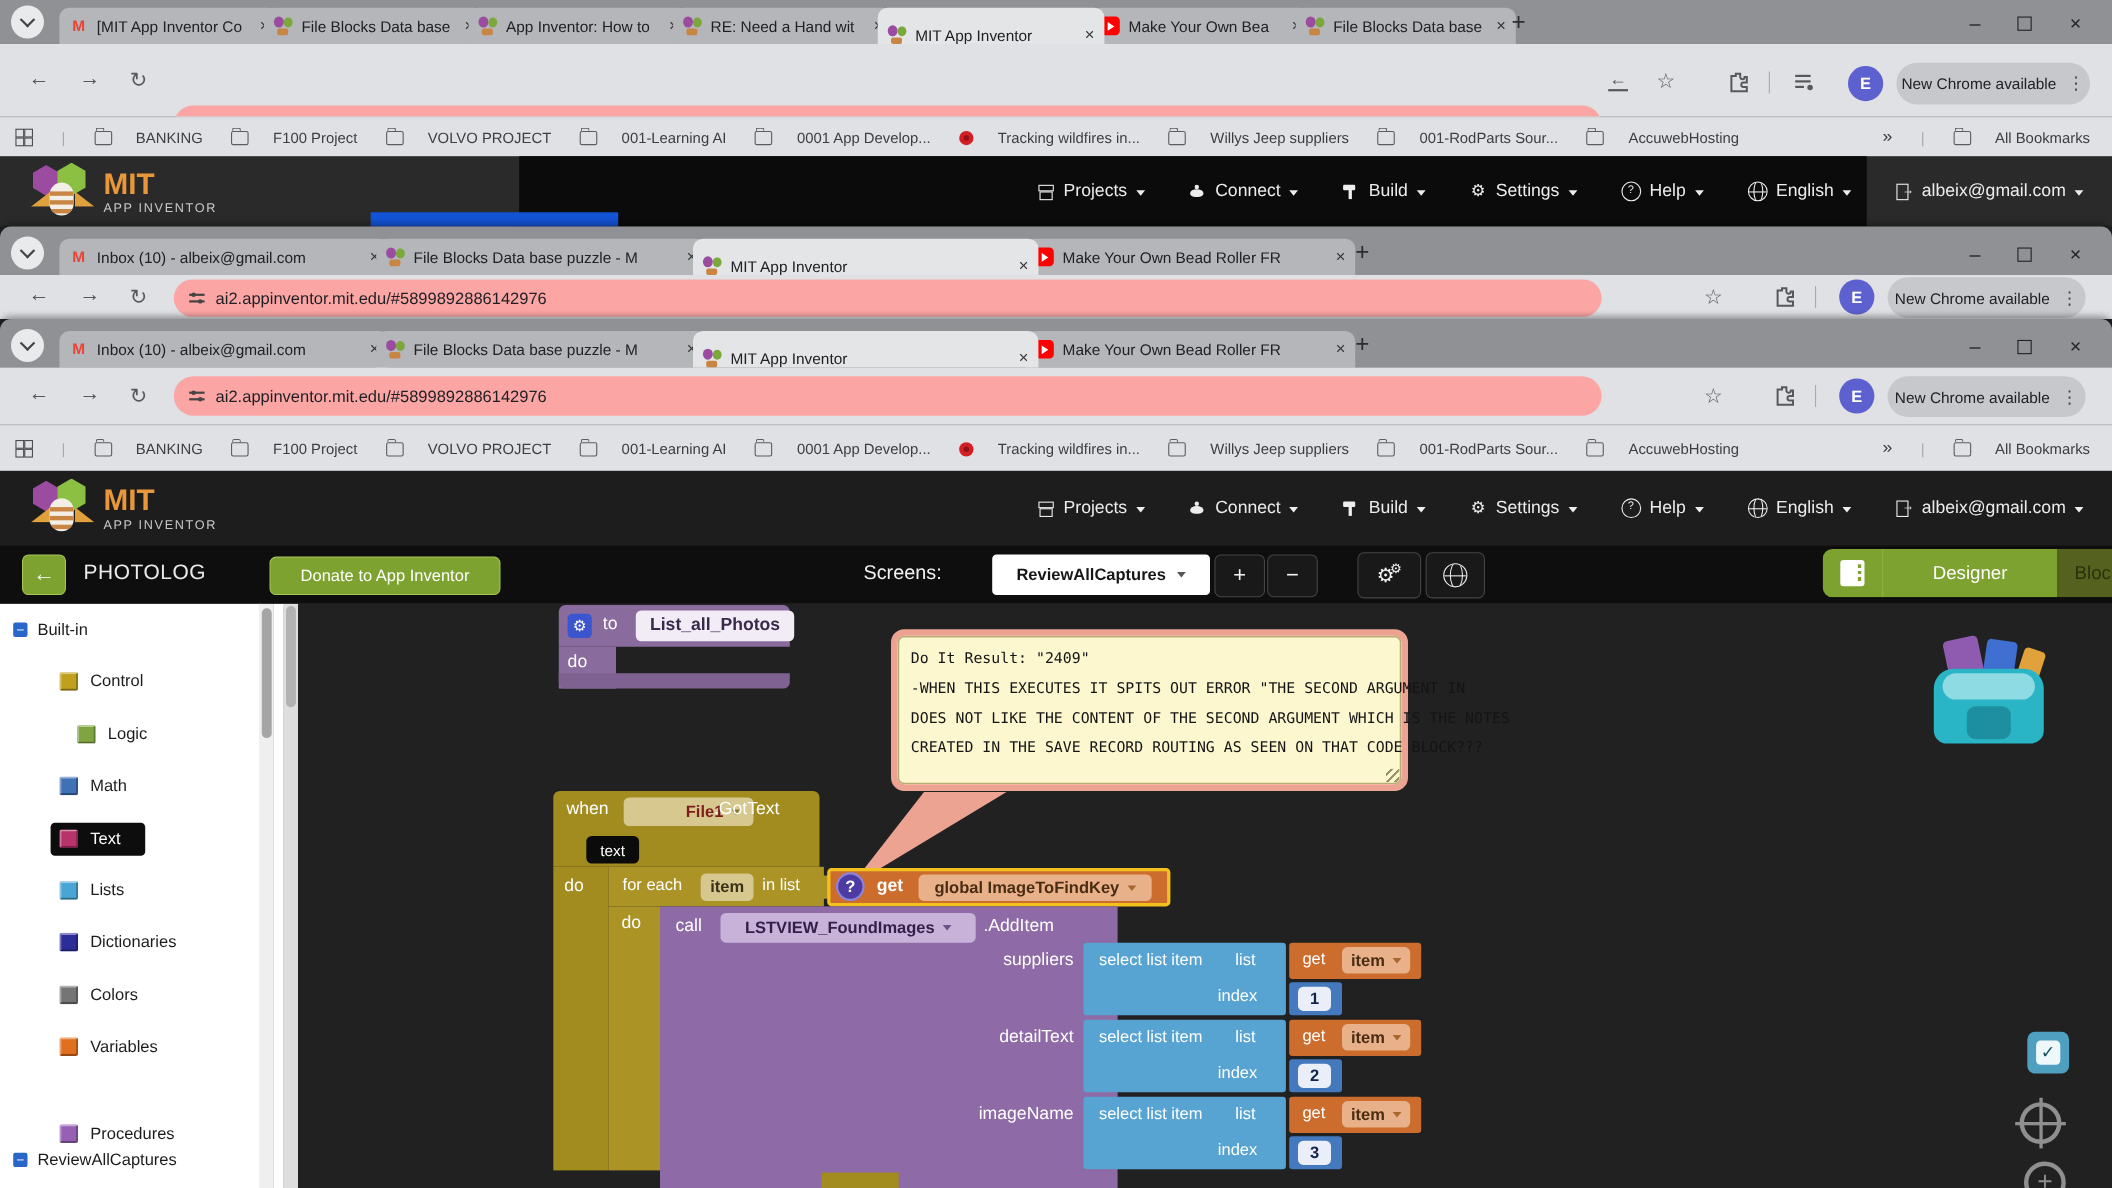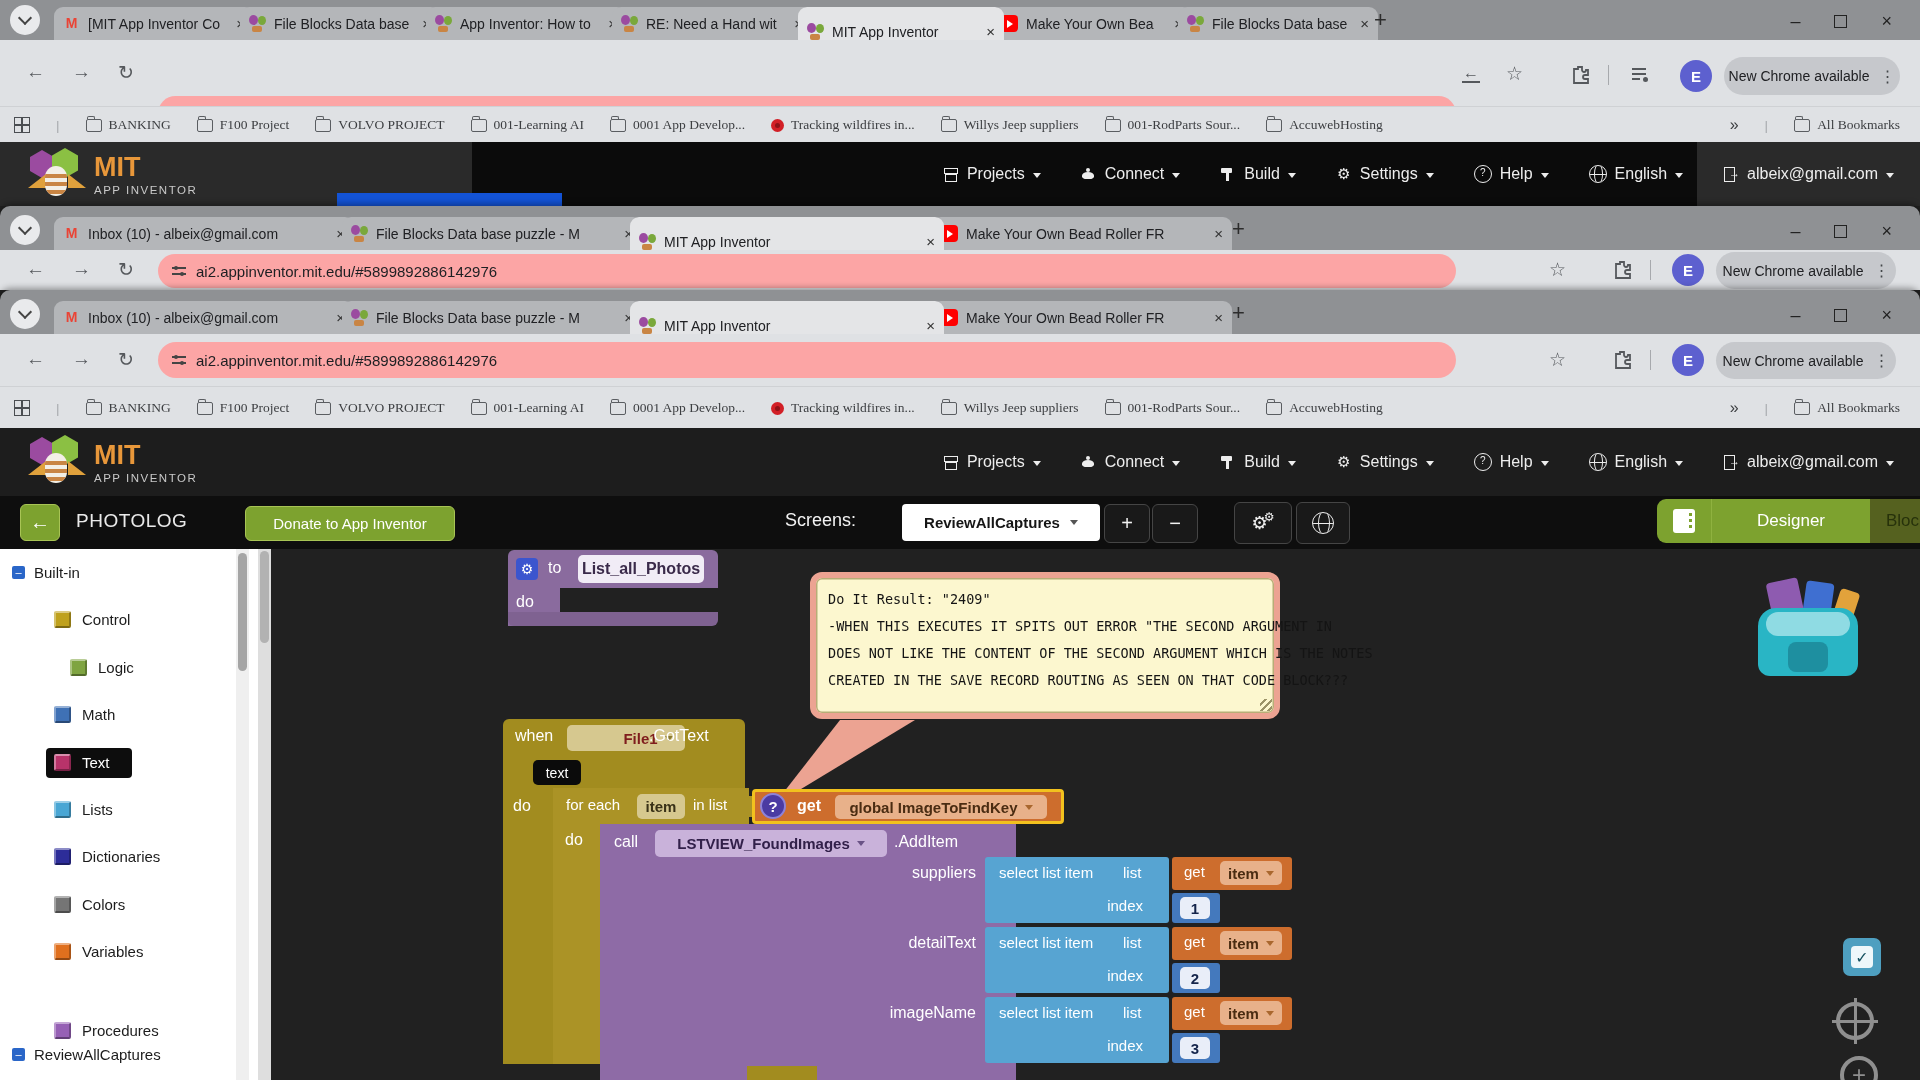--- a/index.html
+++ b/index.html
@@ -45,21 +45,21 @@
   .plist b{position:absolute;right:0;bottom:0;width:5px;height:5px;border-radius:50%;background:#55585c;}
   .puzz{position:absolute;}
   .avatar{position:absolute;border-radius:50%;background:#5d60cf;color:#fff;
     display:flex;align-items:center;justify-content:center;font-size:15px;font-weight:bold;}
   .updatepill{position:absolute;background:#c6c8cc;border-radius:19px;display:flex;
     align-items:center;justify-content:center;gap:10px;color:#202124;font-size:14px;}
   .vdots{color:#44474a;font-size:16px;}
   .vbar{position:absolute;width:1px;background:#a7a9ad;}
   
   .bmrow{display:flex;align-items:center;gap:26px;color:#3c3e41;font-size:13.5px;}
-  .bm{display:flex;align-items:center;gap:7px;white-space:nowrap;font-family:Liberation Serif, serif;}
+  .bm{display:flex;align-items:center;gap:22px;white-space:nowrap;}
   .fold{width:14px;height:11px;border:1.5px solid #5a5d61;border-radius:2px;position:relative;flex:none;}
   .fold::before{content:"";position:absolute;top:-4px;left:0;width:6px;height:2px;
     border:1.5px solid #5a5d61;border-bottom:none;border-radius:2px 2px 0 0;}
   .cbc{width:13px;height:13px;border-radius:50%;background:#d21f26;position:relative;flex:none;}
   .cbc::after{content:"";position:absolute;inset:4px;border-radius:50%;background:#8f1217;}
   .gridic{width:16px;height:16px;position:relative;flex:none;}
   .gridic i{position:absolute;width:6px;height:6px;border:1.7px solid #4a4d51;}
   .gridic i:nth-child(1){left:0;top:0;}.gridic i:nth-child(2){right:0;top:0;}
   .gridic i:nth-child(3){left:0;bottom:0;}.gridic i:nth-child(4){right:0;bottom:0;}
   
@@ -719,21 +719,21 @@
   <div class="abs" style="left:249px;top:549px;width:9px;height:531px;background:#ffffff;"></div>
   <div class="scrolltrack" style="left:258px;top:549px;width:13px;height:531px;background:#dedede;">
     <div class="scrollthumb" style="left:2px;top:2px;width:9px;height:92px;background:#b2b2b2;"></div>
   </div>
 
   <div class="abs canvas" style="left:271px;top:549px;width:1649px;height:531px;"></div>
 
   <div class="blk mauve" style="left:508px;top:550px;width:210px;height:38px;border-radius:6px 6px 0 0;">
     <div class="gearbox" style="left:8px;top:8px;">⚙</div>
     <span class="bt abs" style="left:40px;top:9px;">to</span>
-    <div class="fld abs" style="left:70px;top:5px;width:126px;height:28px;background:#f1ecf6;color:#3a2a4a;font-size:16px;">List_all_Photos</div>
+    <div class="fld abs" style="left:70px;top:5px;width:144px;height:28px;background:#f1ecf6;color:#3a2a4a;font-size:16px;">List_all_Photos</div>
   </div>
   <div class="blk mauve" style="left:508px;top:588px;width:52px;height:38px;">
     <span class="bt abs" style="left:8px;top:5px;">do</span>
   </div>
   <div class="blk mauve" style="left:508px;top:612px;width:210px;height:14px;border-radius:0 0 6px 6px;filter:brightness(.92);"></div>
 
   <svg class="abs" style="left:745px;top:718px;" width="180" height="92">
     <polygon points="95,2 170,2 28,88" fill="#eca392"></polygon>
   </svg>
 

